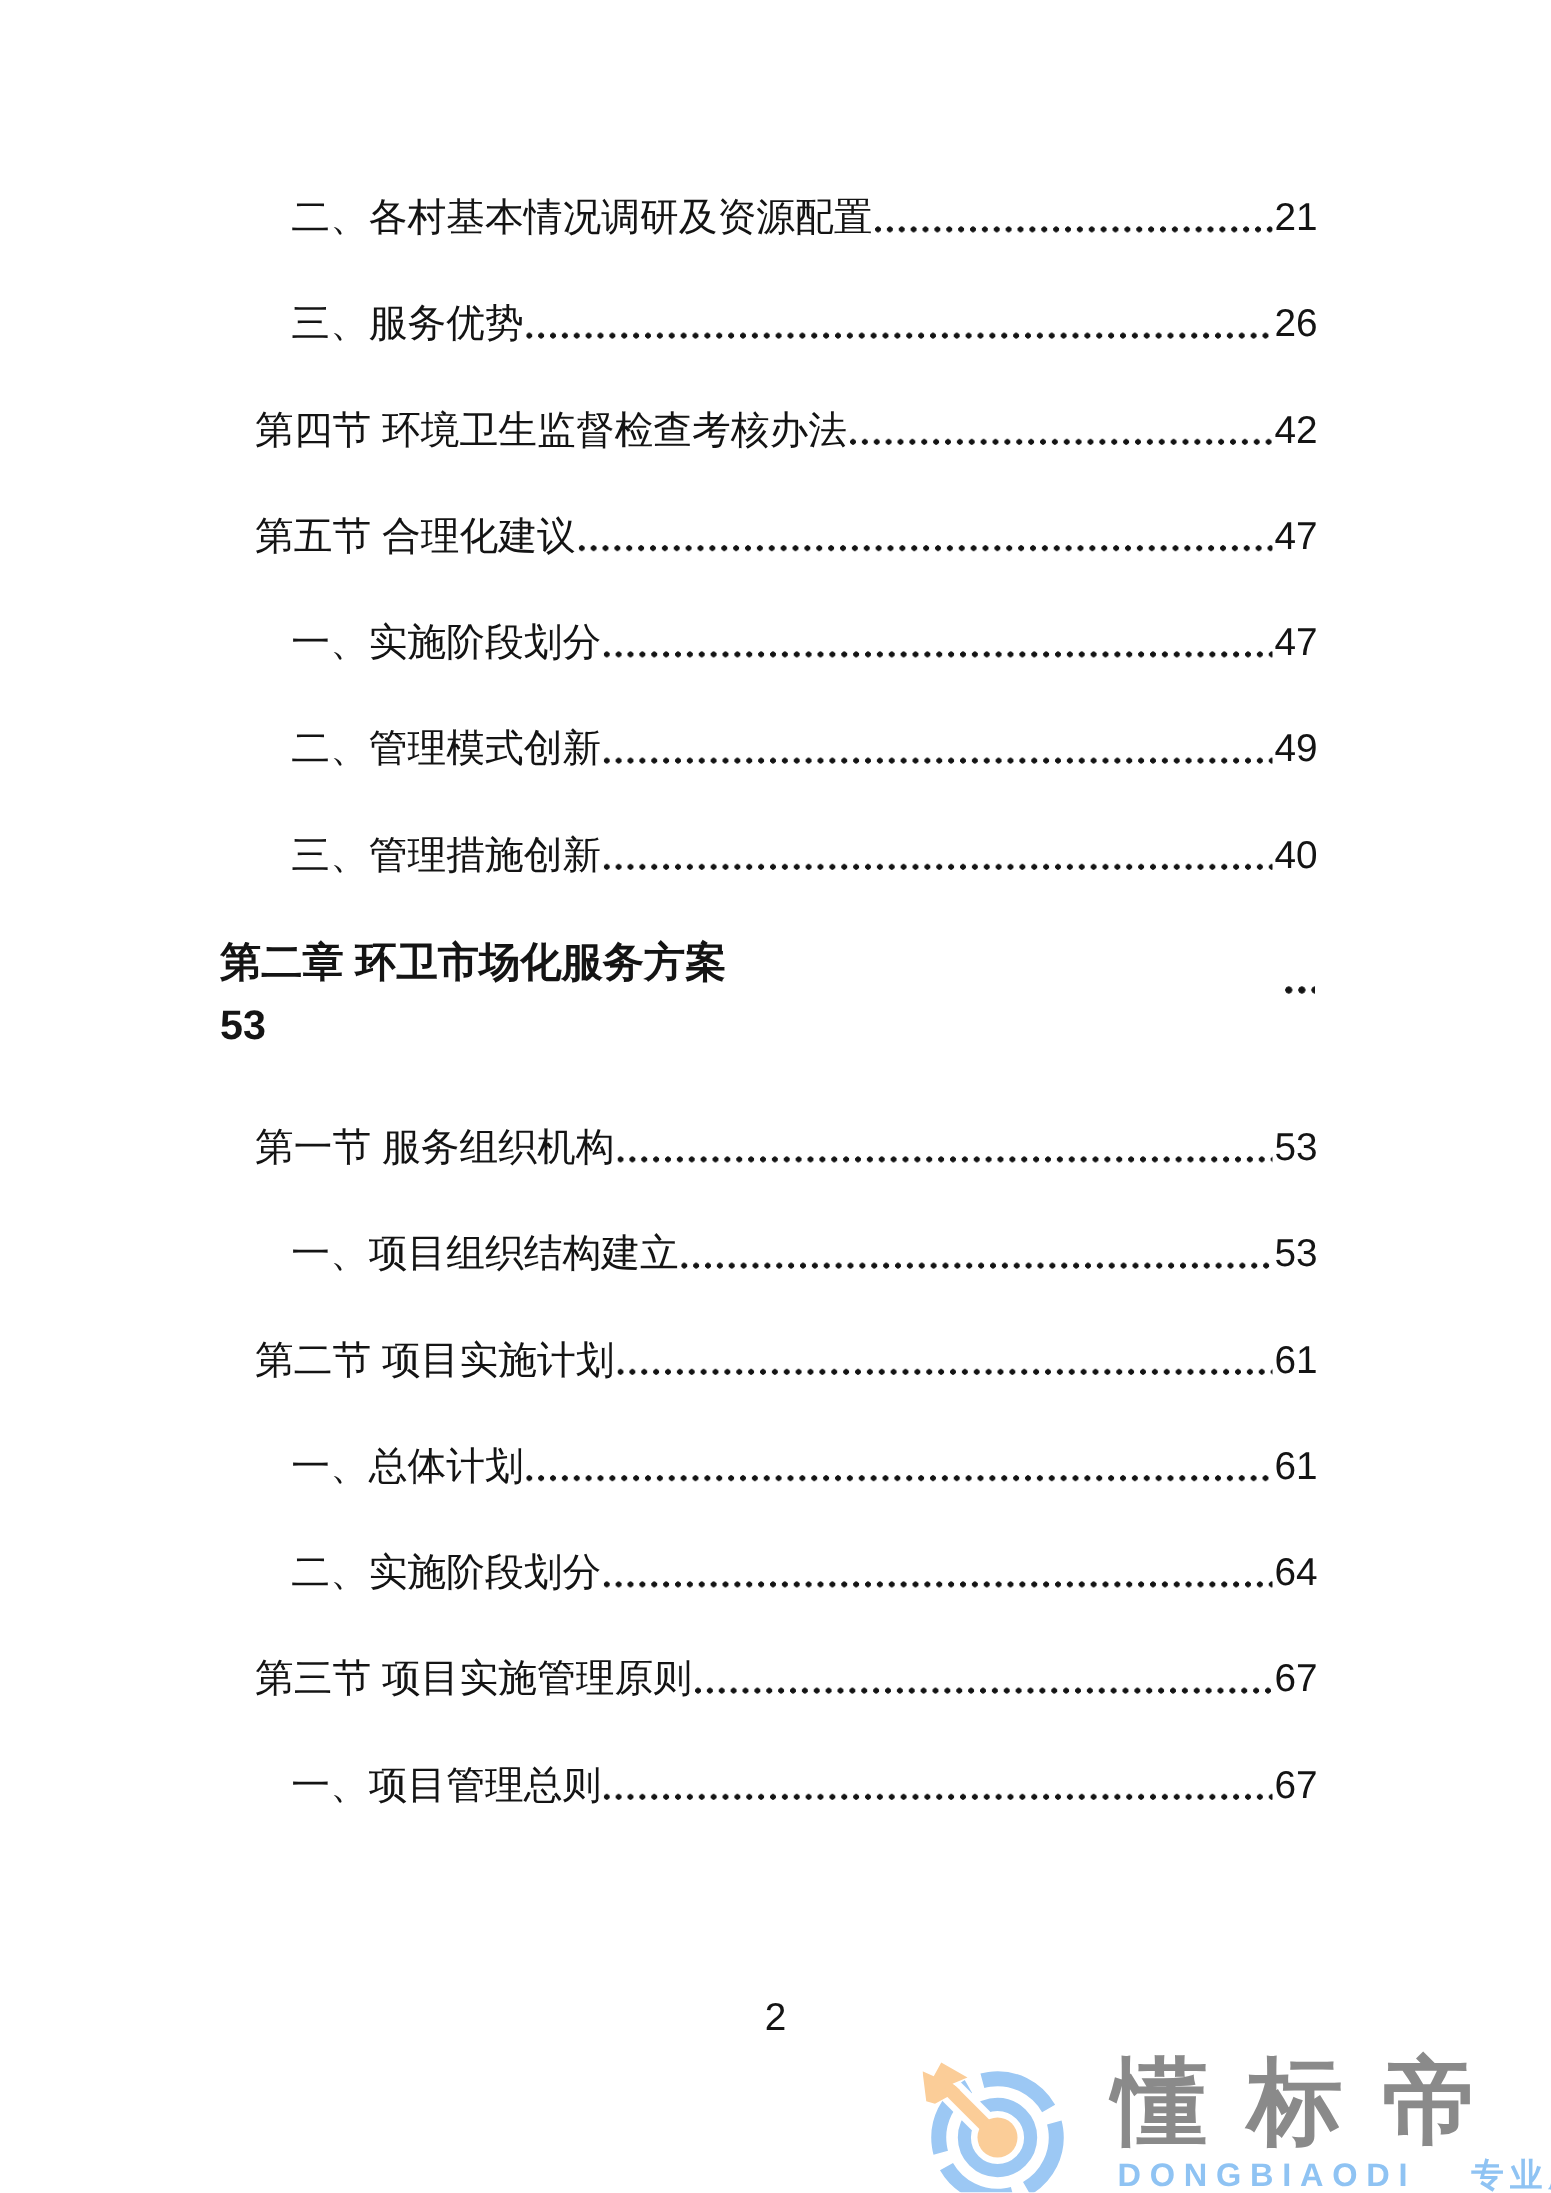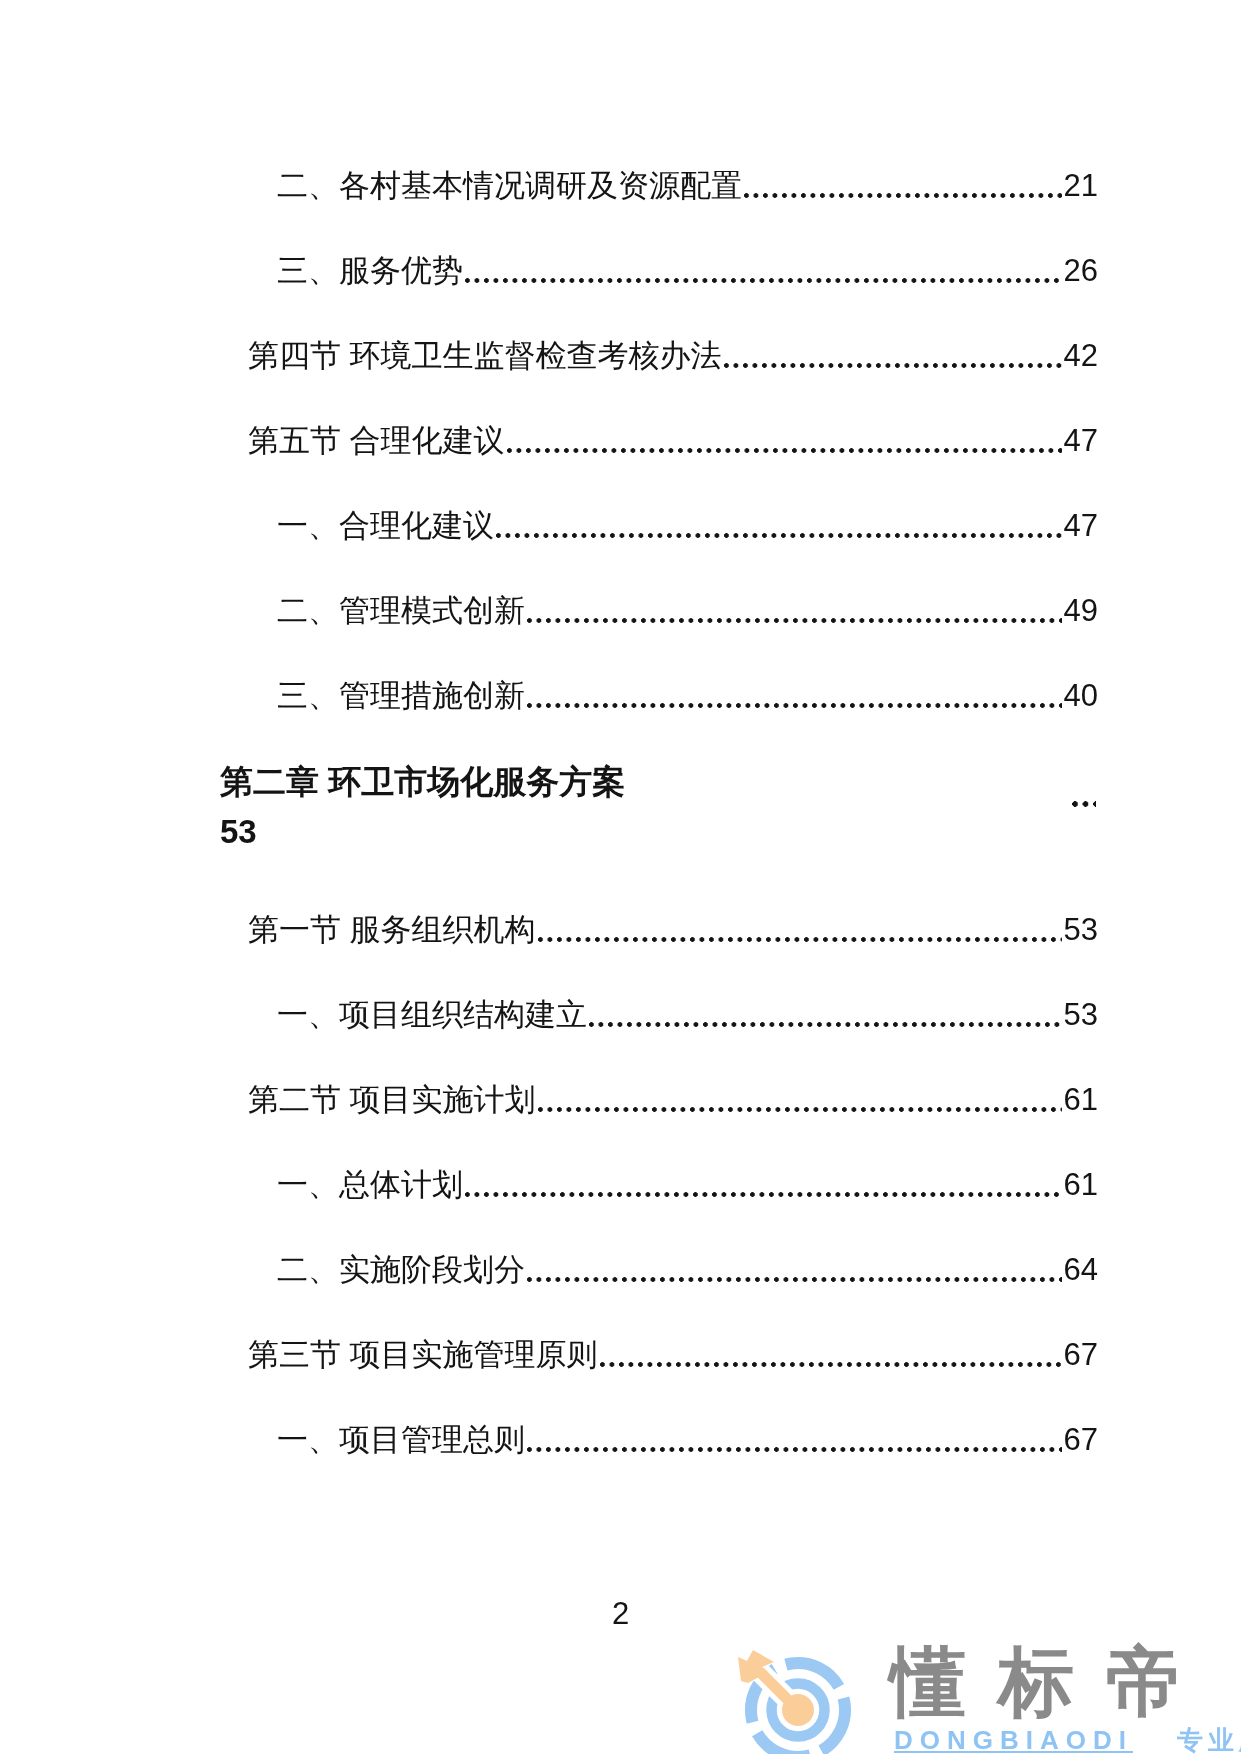--- a/index.html
+++ b/index.html
@@ -12,23 +12,22 @@
     position: relative;
     width: 1241px;
     height: 1754px;
     background: #ffffff;
     overflow: hidden;
   }
   
   .toc {
     position: absolute;
     left: 176px;
-    top: 168px;
+    top: 156px;
     width: 878px;
-    margin-left: 44px;
   }
   .toc-row {
     display: flex;
     align-items: baseline;
     font-size: 31px;
     line-height: 36px;
     color: #141414;
     margin-bottom: 49px;
   }
   .toc-row.level-section { padding-left: 28px; }
@@ -101,21 +100,21 @@
   .brand-sub {
     position: absolute;
     left: 156px;
     top: 96px;
     font-size: 26px;
     line-height: 28px;
     font-weight: 700;
     color: #8fc3f3;
     white-space: nowrap;
   }
-  .brand-en { letter-spacing: 7px; text-decoration: underline; }
+  .brand-en { letter-spacing: 7px; }
   .brand-edition { letter-spacing: 5px; margin-left: 44px; }
 </style>
 </head>
 <body>
 
 <div class="page">
 
   <nav class="toc" id="toc">
       <div class="toc-row level-item">
         <span class="toc-title">二、各村基本情况调研及资源配置</span>
@@ -131,21 +130,21 @@
         <span class="toc-title">第四节 环境卫生监督检查考核办法</span>
         <span class="leader"></span>
         <span class="toc-page">42</span>
       </div>
       <div class="toc-row level-section">
         <span class="toc-title">第五节 合理化建议</span>
         <span class="leader"></span>
         <span class="toc-page">47</span>
       </div>
       <div class="toc-row level-item">
-        <span class="toc-title">一、合理化建议</span>
+        <span class="toc-title">一、实施阶段划分</span>
         <span class="leader"></span>
         <span class="toc-page">47</span>
       </div>
       <div class="toc-row level-item">
         <span class="toc-title">二、管理模式创新</span>
         <span class="leader"></span>
         <span class="toc-page">49</span>
       </div>
       <div class="toc-row level-item">
         <span class="toc-title">三、管理措施创新</span>

